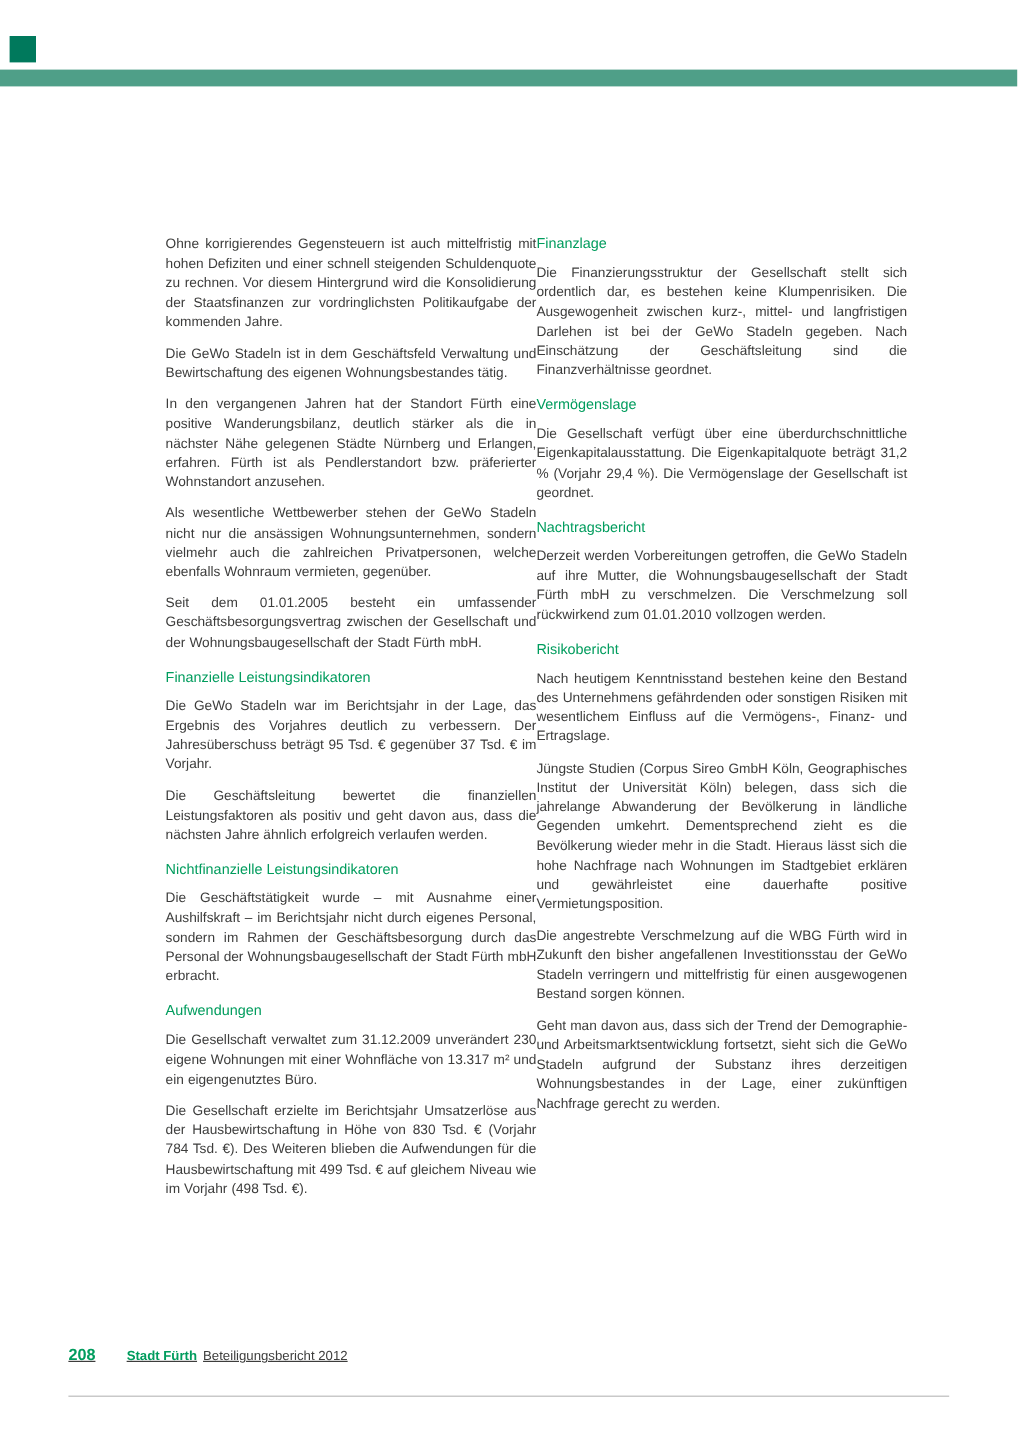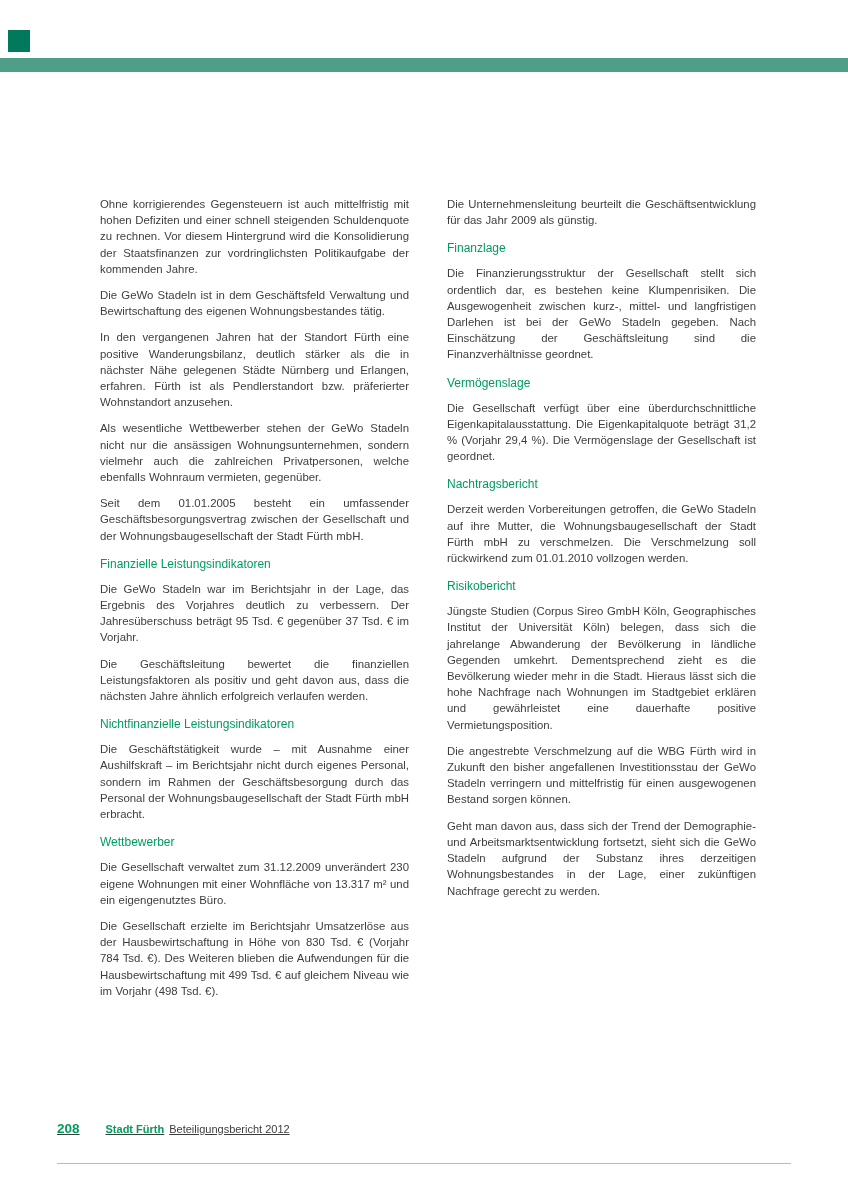--- a/index.html
+++ b/index.html
@@ -2,21 +2,21 @@
 <html lang="de" style="--accent: #009c5d; --bar: #4f9f88; --square: #00795c;"><head>
 <meta charset="utf-8">
 <style>
   html,body{margin:0;padding:0;background:#ffffff;}
   .page{
     position:relative;width:848px;height:1200px;background:#ffffff;
     font-family:"Liberation Sans",sans-serif;color:#3d3d3c;overflow:hidden;
   }
   .corner-square{position:absolute;left:8px;top:30px;width:22px;height:22px;background:var(--square,#00795c);}
   .top-bar{position:absolute;left:0;top:58px;width:848px;height:14px;background:var(--bar,#4f9f88);}
-  .content{position:absolute;left:100px;top:196px;width:656px;display:flex;gap:38px;justify-content:flex-end;}
+  .content{position:absolute;left:100px;top:196px;width:656px;display:flex;justify-content:flex-end;}
   .col{width:309px;}
   p.body{
     font-size:11.4px;line-height:16.2px;text-align:justify;
     margin:0 0 10px 0;hyphens:auto;-webkit-hyphens:auto;word-spacing:0.2px;
   }
   h3.heading{
     font-size:12px;line-height:15px;font-weight:normal;color:var(--accent,#009c5d);
     margin:13px 0 9px 0;
   }
   .col > p.body:first-child, .col > h3.heading:first-child{margin-top:0;}
@@ -43,34 +43,34 @@
       <p class="body">Ohne korrigierendes Gegensteuern ist auch mittelfristig mit hohen Defiziten und einer schnell steigenden Schuldenquote zu rechnen. Vor diesem Hintergrund wird die Konsolidierung der Staatsfinanzen zur vordringlichsten Politikaufgabe der kommenden Jahre.</p>
       <p class="body">Die GeWo Stadeln ist in dem Geschäftsfeld Verwaltung und Bewirtschaftung des eigenen Wohnungsbestandes tätig.</p>
       <p class="body">In den vergangenen Jahren hat der Standort Fürth eine positive Wanderungsbilanz, deutlich stärker als die in nächster Nähe gelegenen Städte Nürnberg und Erlangen, erfahren. Fürth ist als Pendlerstandort bzw. präferierter Wohnstandort anzusehen.</p>
       <p class="body">Als wesentliche Wettbewerber stehen der GeWo Stadeln nicht nur die ansässigen Wohnungsunternehmen, sondern vielmehr auch die zahlreichen Privatpersonen, welche ebenfalls Wohnraum vermieten, gegenüber.</p>
       <p class="body">Seit dem 01.01.2005 besteht ein umfassender Geschäftsbesorgungsvertrag zwischen der Gesellschaft und der Wohnungsbaugesellschaft der Stadt Fürth mbH.</p>
       <h3 class="heading">Finanzielle Leistungsindikatoren</h3>
       <p class="body">Die GeWo Stadeln war im Berichtsjahr in der Lage, das Ergebnis des Vorjahres deutlich zu verbessern. Der Jahresüberschuss beträgt 95 Tsd. € gegenüber 37 Tsd. € im Vorjahr.</p>
       <p class="body">Die Geschäftsleitung bewertet die finanziellen Leistungsfaktoren als positiv und geht davon aus, dass die nächsten Jahre ähnlich erfolgreich verlaufen werden.</p>
       <h3 class="heading">Nichtfinanzielle Leistungsindikatoren</h3>
       <p class="body">Die Geschäftstätigkeit wurde – mit Ausnahme einer Aushilfskraft – im Berichtsjahr nicht durch eigenes Personal, sondern im Rahmen der Geschäftsbesorgung durch das Personal der Wohnungsbaugesellschaft der Stadt Fürth mbH erbracht.</p>
-      <h3 class="heading">Wettbewerber</h3>
+      <h3 class="heading">Aufwendungen</h3>
       <p class="body">Die Gesellschaft verwaltet zum 31.12.2009 unverändert 230 eigene Wohnungen mit einer Wohnfläche von 13.317 m² und ein eigengenutztes Büro.</p>
       <p class="body">Die Gesellschaft erzielte im Berichtsjahr Umsatzerlöse aus der Hausbewirtschaftung in Höhe von 830 Tsd. € (Vorjahr 784 Tsd. €). Des Weiteren blieben die Aufwendungen für die Hausbewirtschaftung mit 499 Tsd. € auf gleichem Niveau wie im Vorjahr (498 Tsd. €).</p>
     </div>
 
     <div class="col">
-      <p class="body">Die Unternehmensleitung beurteilt die Geschäftsentwicklung für das Jahr 2009 als günstig.</p>
       <h3 class="heading">Finanzlage</h3>
       <p class="body">Die Finanzierungsstruktur der Gesellschaft stellt sich ordentlich dar, es bestehen keine Klumpenrisiken. Die Ausgewogenheit zwischen kurz-, mittel- und langfristigen Darlehen ist bei der GeWo Stadeln gegeben. Nach Einschätzung der Geschäftsleitung sind die Finanzverhältnisse geordnet.</p>
       <h3 class="heading">Vermögenslage</h3>
       <p class="body">Die Gesellschaft verfügt über eine überdurchschnittliche Eigenkapitalausstattung. Die Eigenkapitalquote beträgt 31,2 % (Vorjahr 29,4 %). Die Vermögenslage der Gesellschaft ist geordnet.</p>
       <h3 class="heading">Nachtragsbericht</h3>
       <p class="body">Derzeit werden Vorbereitungen getroffen, die GeWo Stadeln auf ihre Mutter, die Wohnungsbaugesellschaft der Stadt Fürth mbH zu verschmelzen. Die Verschmelzung soll rückwirkend zum 01.01.2010 vollzogen werden.</p>
       <h3 class="heading">Risikobericht</h3>
+      <p class="body">Nach heutigem Kenntnisstand bestehen keine den Bestand des Unternehmens gefährdenden oder sonstigen Risiken mit wesentlichem Einfluss auf die Vermögens-, Finanz- und Ertragslage.</p>
       <p class="body">Jüngste Studien (Corpus Sireo GmbH Köln, Geographisches Institut der Universität Köln) belegen, dass sich die jahrelange Abwanderung der Bevölkerung in ländliche Gegenden umkehrt. Dementsprechend zieht es die Bevölkerung wieder mehr in die Stadt. Hieraus lässt sich die hohe Nachfrage nach Wohnungen im Stadtgebiet erklären und gewährleistet eine dauerhafte positive Vermietungsposition.</p>
       <p class="body">Die angestrebte Verschmelzung auf die WBG Fürth wird in Zukunft den bisher angefallenen Investitionsstau der GeWo Stadeln verringern und mittelfristig für einen ausgewogenen Bestand sorgen können.</p>
       <p class="body">Geht man davon aus, dass sich der Trend der Demographie- und Arbeitsmarktsentwicklung fortsetzt, sieht sich die GeWo Stadeln aufgrund der Substanz ihres derzeitigen Wohnungsbestandes in der Lage, einer zukünftigen Nachfrage gerecht zu werden.</p>
     </div>
 
   </div>
 
   <div class="footer">
     <span class="page-number">208</span>
     <span class="brand">Stadt Fürth</span>

